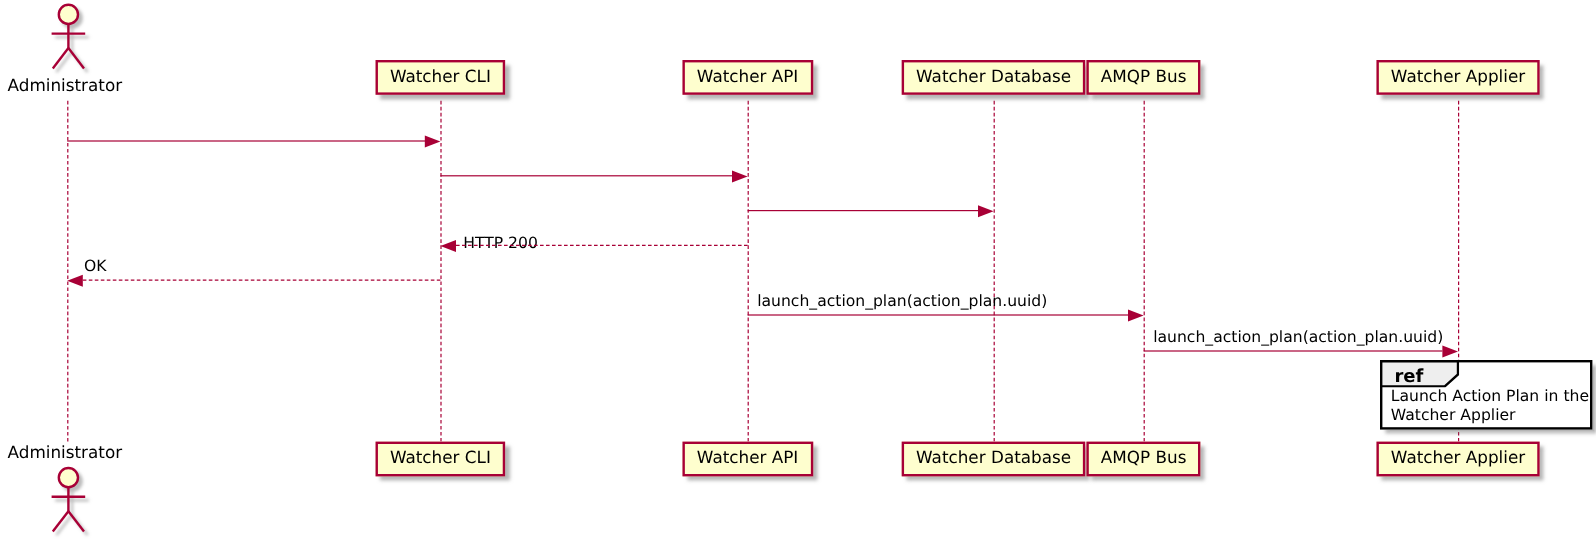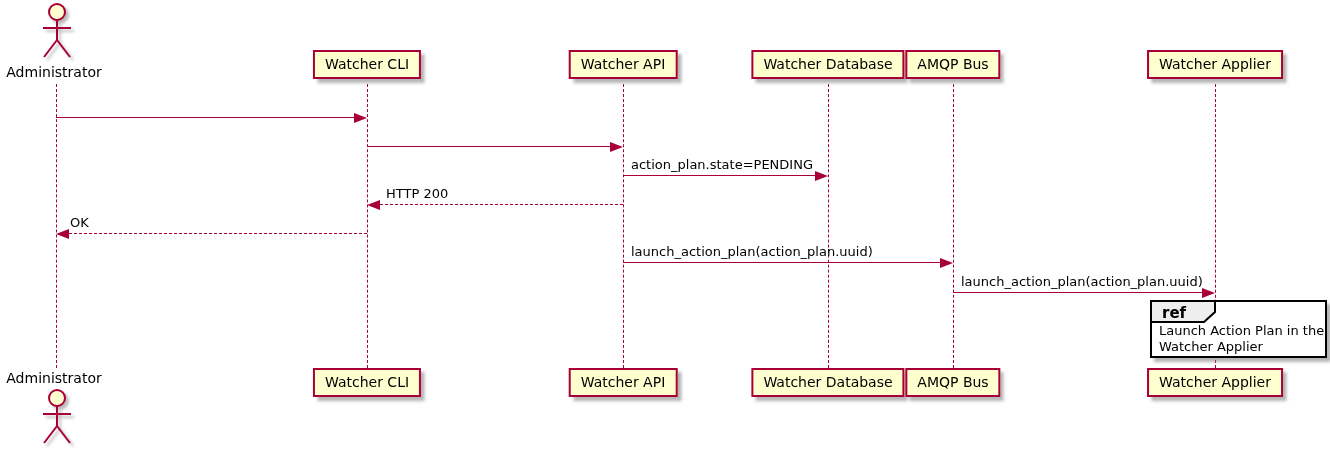--- a/index.html
+++ b/index.html
@@ -132,25 +132,24 @@
   <div class="participant-box" style="left:828px; top:50px;">Watcher Database</div>
   <div class="participant-box" style="left:953px; top:50px;">AMQP Bus</div>
   <div class="participant-box" style="left:1215px; top:50px;">Watcher Applier</div>
 
   <div class="msg-line solid" style="left:56px; top:117px; width:299px;"></div>
   <div class="arrowhead right" style="left:354px; top:113px;"></div>
 
   <div class="msg-line solid" style="left:367px; top:146px; width:244px;"></div>
   <div class="arrowhead right" style="left:610px; top:142px;"></div>
 
-  <div class="msg-label" style="left:631px; top:157px;">action_plan.state=PENDING</div>
   <div class="msg-line solid" style="left:623px; top:175px; width:193px;"></div>
   <div class="arrowhead right" style="left:815px; top:171px;"></div>
 
-  <div class="msg-label" style="left:386px; top:186px;">HTTP 200</div>
+  <div class="msg-label" style="left:386px; top:196px;">HTTP 200</div>
   <div class="msg-line dashed" style="left:380px; top:204px; width:243px;"></div>
   <div class="arrowhead left" style="left:367px; top:200px;"></div>
 
   <div class="msg-label" style="left:70px; top:215px;text-align:right;">OK</div>
   <div class="msg-line dashed" style="left:69px; top:233px; width:298px;"></div>
   <div class="arrowhead left" style="left:56px; top:229px;"></div>
 
   <div class="msg-label" style="left:631px; top:244px;">launch_action_plan(action_plan.uuid)</div>
   <div class="msg-line solid" style="left:623px; top:262px; width:317px;"></div>
   <div class="arrowhead right" style="left:940px; top:258px;"></div>

